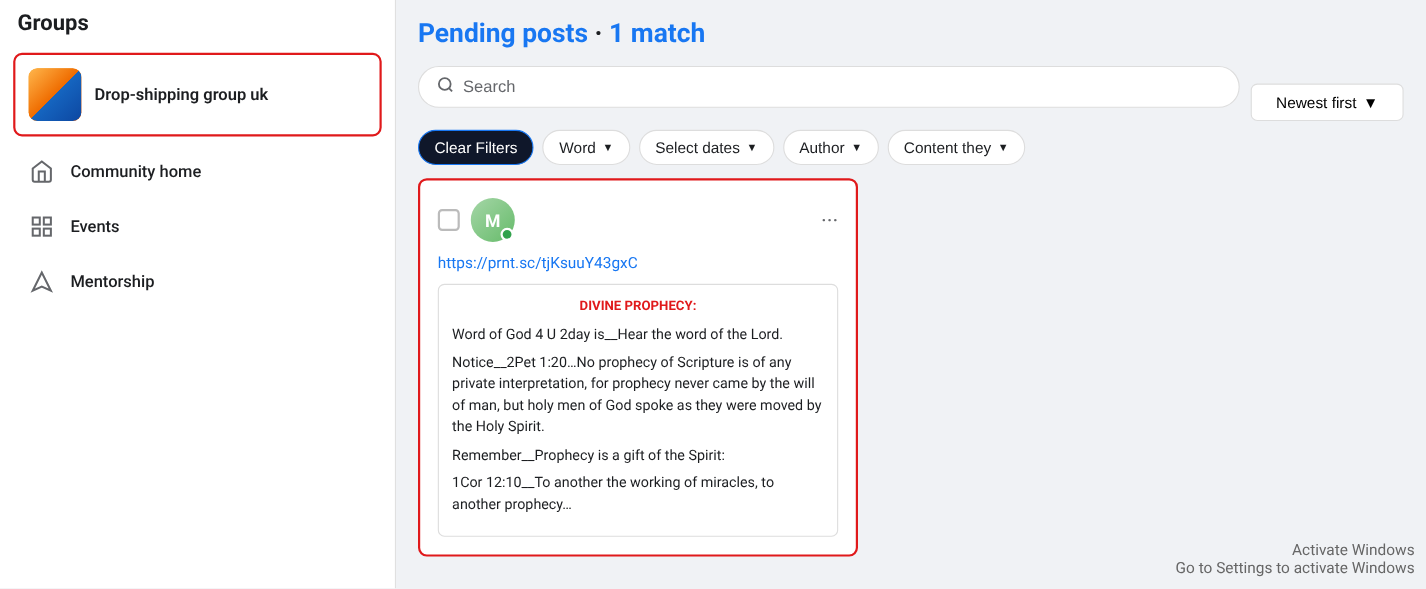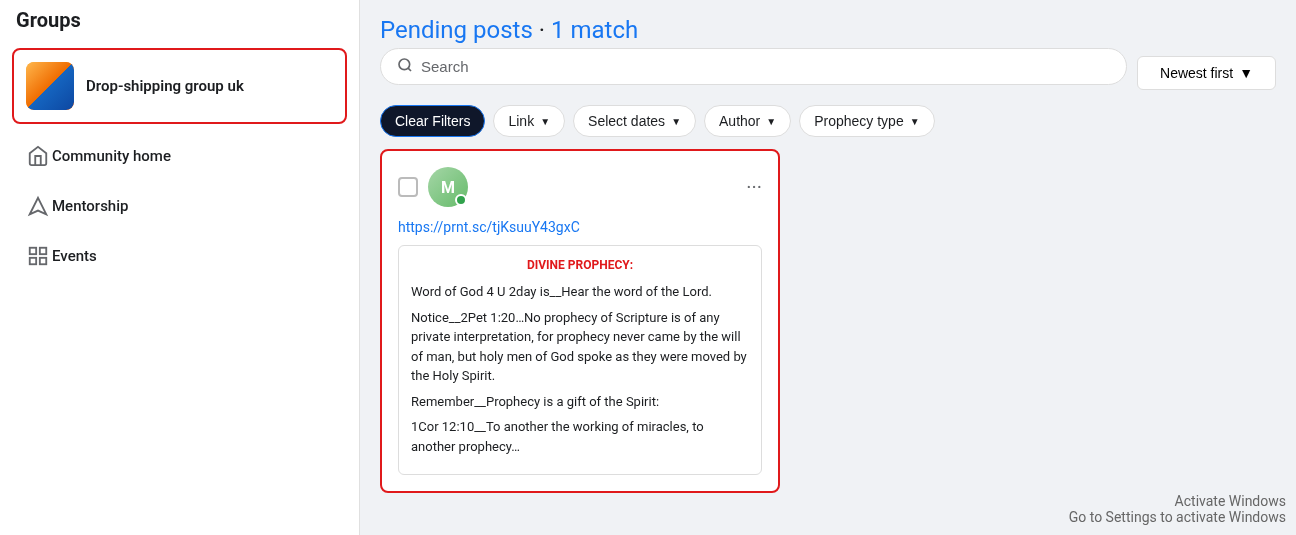--- a/index.html
+++ b/index.html
@@ -9,29 +9,29 @@
     .sidebar { width: 360px; background: #fff; border-right: 1px solid #e0e0e0; padding: 0; flex-shrink: 0; overflow-y: auto; }
 
     .sidebar-header { padding: 8px 16px 8px 16px; }
     .sidebar-header h2 { font-size: 20px; font-weight: 700; color: #1c1e21; }
 
     .group-card { border: 2px solid #e0191b; border-radius: 8px; margin: 8px 12px; padding: 12px; display: flex; align-items: center; gap: 12px; cursor: pointer; }
     .group-avatar { width: 48px; height: 48px; border-radius: 8px; background: linear-gradient(135deg, #f9a825, #e65100); display: flex; align-items: center; justify-content: center; overflow: hidden; flex-shrink: 0; }
     .group-avatar-inner { width: 48px; height: 48px; background: linear-gradient(135deg, #ffb74d 0%, #ef6c00 50%, #1565c0 50%, #0d47a1 100%); border-radius: 8px; }
     .group-name { font-size: 15px; font-weight: 600; color: #1c1e21; }
 
-    .nav-item { display: flex; align-items: center; padding: 10px 16px; cursor: pointer; border-radius: 8px; margin: 2px 8px; }
+    .nav-item { display: flex; align-items: center; gap: 12px; padding: 10px 16px; cursor: pointer; border-radius: 8px; margin: 2px 8px; }
     .nav-icon { width: 28px; height: 28px; display: flex; align-items: center; justify-content: center; color: #65676b; }
     .nav-label { font-size: 15px; color: #1c1e21; font-weight: 500; }
 
     
     .main { flex: 1; background: #f0f2f5; overflow-y: auto; padding: 0; }
 
     .main-header { padding: 16px 20px 0 20px; }
-    .page-title { font-size: 24px; font-weight: 400; color: #1c1e21; }
+    .page-title { font-size: 24px; font-weight: 700; color: #1c1e21; margin-bottom: 12px; }
     .page-title span { color: #1877f2; }
 
     .search-bar { display: flex; align-items: center; background: #fff; border: 1px solid #ddd; border-radius: 20px; padding: 8px 16px; margin-bottom: 12px; }
     .search-icon { color: #65676b; margin-right: 8px; font-size: 14px; }
     .search-input { border: none; outline: none; width: 100%; font-size: 15px; color: #1c1e21; background: transparent; }
     .search-input::placeholder { color: #65676b; }
 
     .sort-btn { margin-left: auto; background: #fff; border: 1px solid #ddd; border-radius: 6px; padding: 8px 22px; font-size: 14px; font-weight: 500; cursor: pointer; display: flex; align-items: center; gap: 6px; white-space: nowrap; }
 
     .top-row { display: flex; align-items: center; margin-bottom: 4px; }
@@ -85,47 +85,47 @@
         <path d="M3 9l9-7 9 7v11a2 2 0 0 1-2 2H5a2 2 0 0 1-2-2z"></path>
         <polyline points="9 22 9 12 15 12 15 22"></polyline>
       </svg>
     </div>
     <span class="nav-label">Community home</span>
   </div>
 
   <div class="nav-item">
     <div class="nav-icon">
       <svg width="22" height="22" viewBox="0 0 24 24" fill="none" stroke="currentColor" stroke-width="2">
-        <polygon points="3 21 12 3 21 21 12 17 3 21"></polygon>
-      </svg>
-    </div>
-    <span class="nav-label">Mentorship</span>
-  </div>
-
-  <div class="nav-item">
-    <div class="nav-icon">
-      <svg width="22" height="22" viewBox="0 0 24 24" fill="none" stroke="currentColor" stroke-width="2">
         <rect x="3" y="3" width="7" height="7"></rect>
           <rect x="14" y="3" width="7" height="7"></rect>
           <rect x="3" y="14" width="7" height="7"></rect>
           <rect x="14" y="14" width="7" height="7"></rect>
       </svg>
     </div>
     <span class="nav-label">Events</span>
+  </div>
+
+  <div class="nav-item">
+    <div class="nav-icon">
+      <svg width="22" height="22" viewBox="0 0 24 24" fill="none" stroke="currentColor" stroke-width="2">
+        <polygon points="3 21 12 3 21 21 12 17 3 21"></polygon>
+      </svg>
+    </div>
+    <span class="nav-label">Mentorship</span>
   </div>
 </div>
 
 <div class="main">
   <div class="main-header">
     <div class="top-row">
       <h1 class="page-title">
         <span>Pending posts</span> · <span style="color:#1877f2;">1 match</span>
       </h1>
     </div>
-    <div style="display:flex; align-items:center; gap:10px;">
+    <div style="display:flex; align-items:flex-end; gap:10px;">
       <div class="search-bar" style="flex:1;">
         <span class="search-icon">
           <svg width="16" height="16" viewBox="0 0 24 24" fill="none" stroke="#65676b" stroke-width="2.5">
             <circle cx="11" cy="11" r="8"></circle>
               <line x1="21" y1="21" x2="16.65" y2="16.65"></line>
           </svg>
         </span>
         <input type="text" class="search-input" placeholder="Search" style="">
       </div>
       <button class="sort-btn">
@@ -133,33 +133,33 @@
         <span>▼</span>
       </button>
     </div>
   </div>
 
   <div class="filters-row">
     <button class="filter-btn active">
       <span>Clear Filters</span>
     </button>
     <button class="filter-btn">
-      <span>Link</span>
+      <span>Word</span>
       <span class="arrow">▼</span>
     </button>
     <button class="filter-btn">
       <span>Select dates</span>
       <span class="arrow">▼</span>
     </button>
     <button class="filter-btn">
       <span>Author</span>
       <span class="arrow">▼</span>
     </button>
     <button class="filter-btn">
-      <span>Prophecy type</span>
+      <span>Content they</span>
       <span class="arrow">▼</span>
     </button>
   </div>
 
   <div class="post-area">
     <div class="post-card">
       <div class="post-header">
         <div class="post-checkbox"></div>
         <div class="post-avatar">
           M

